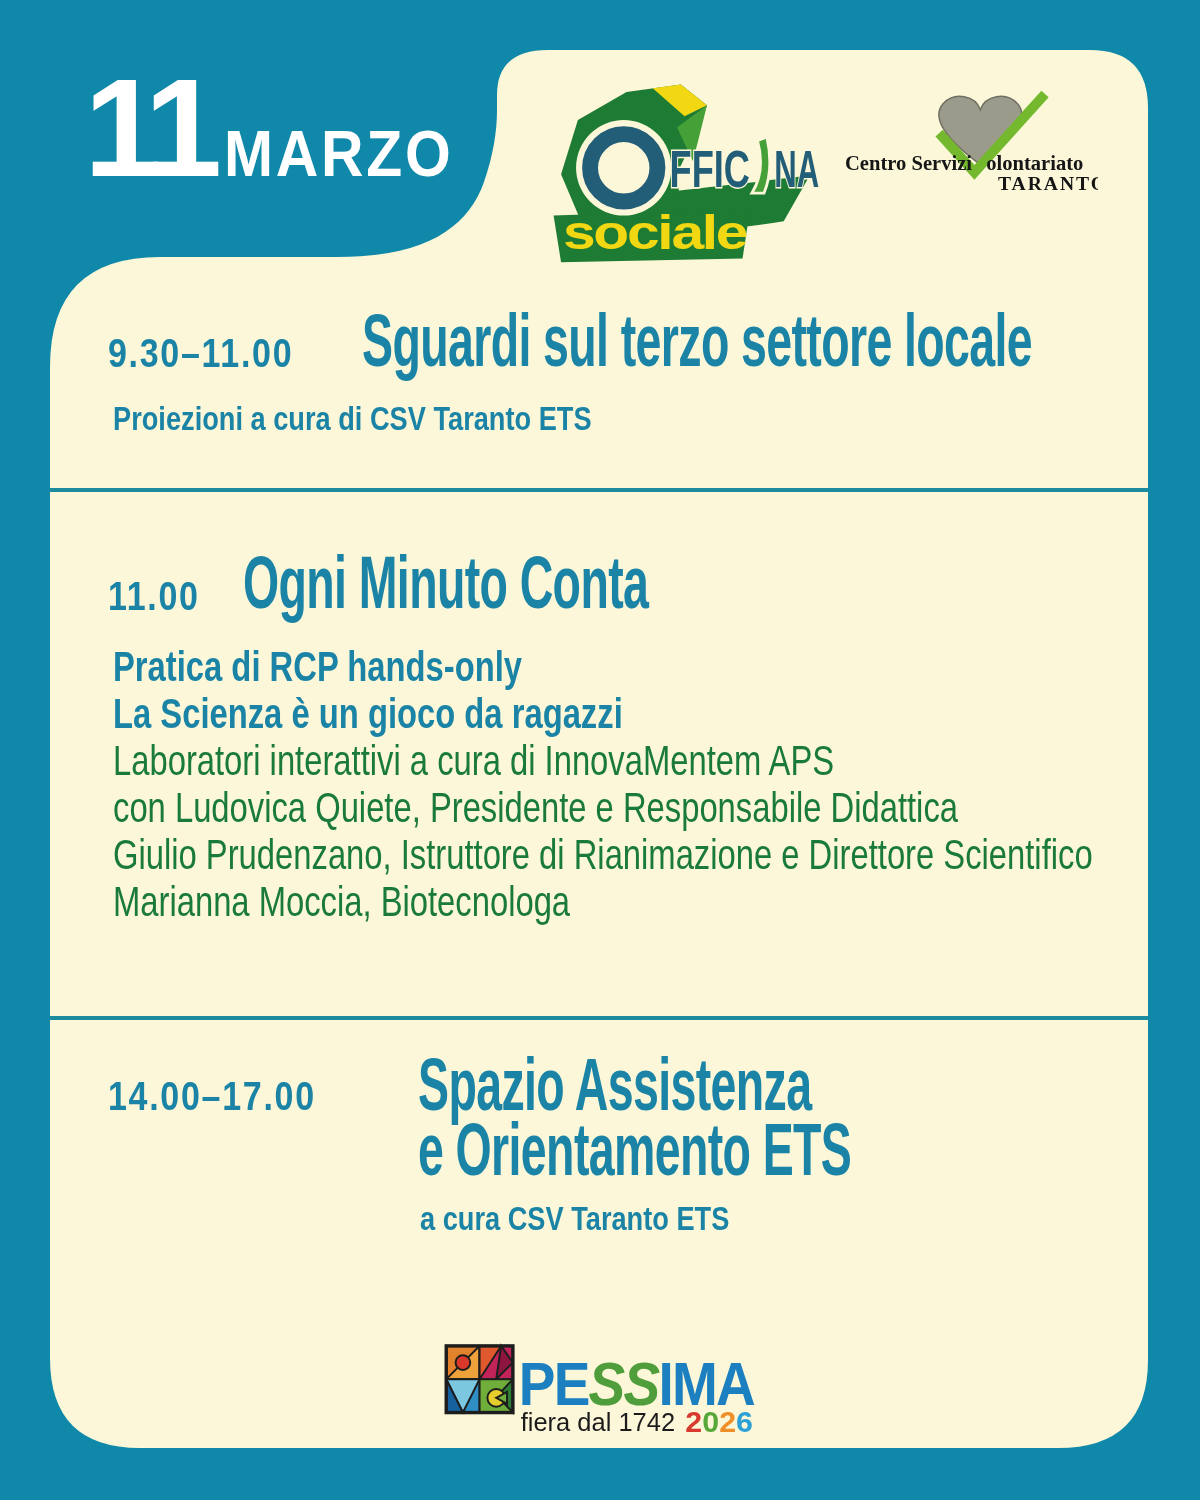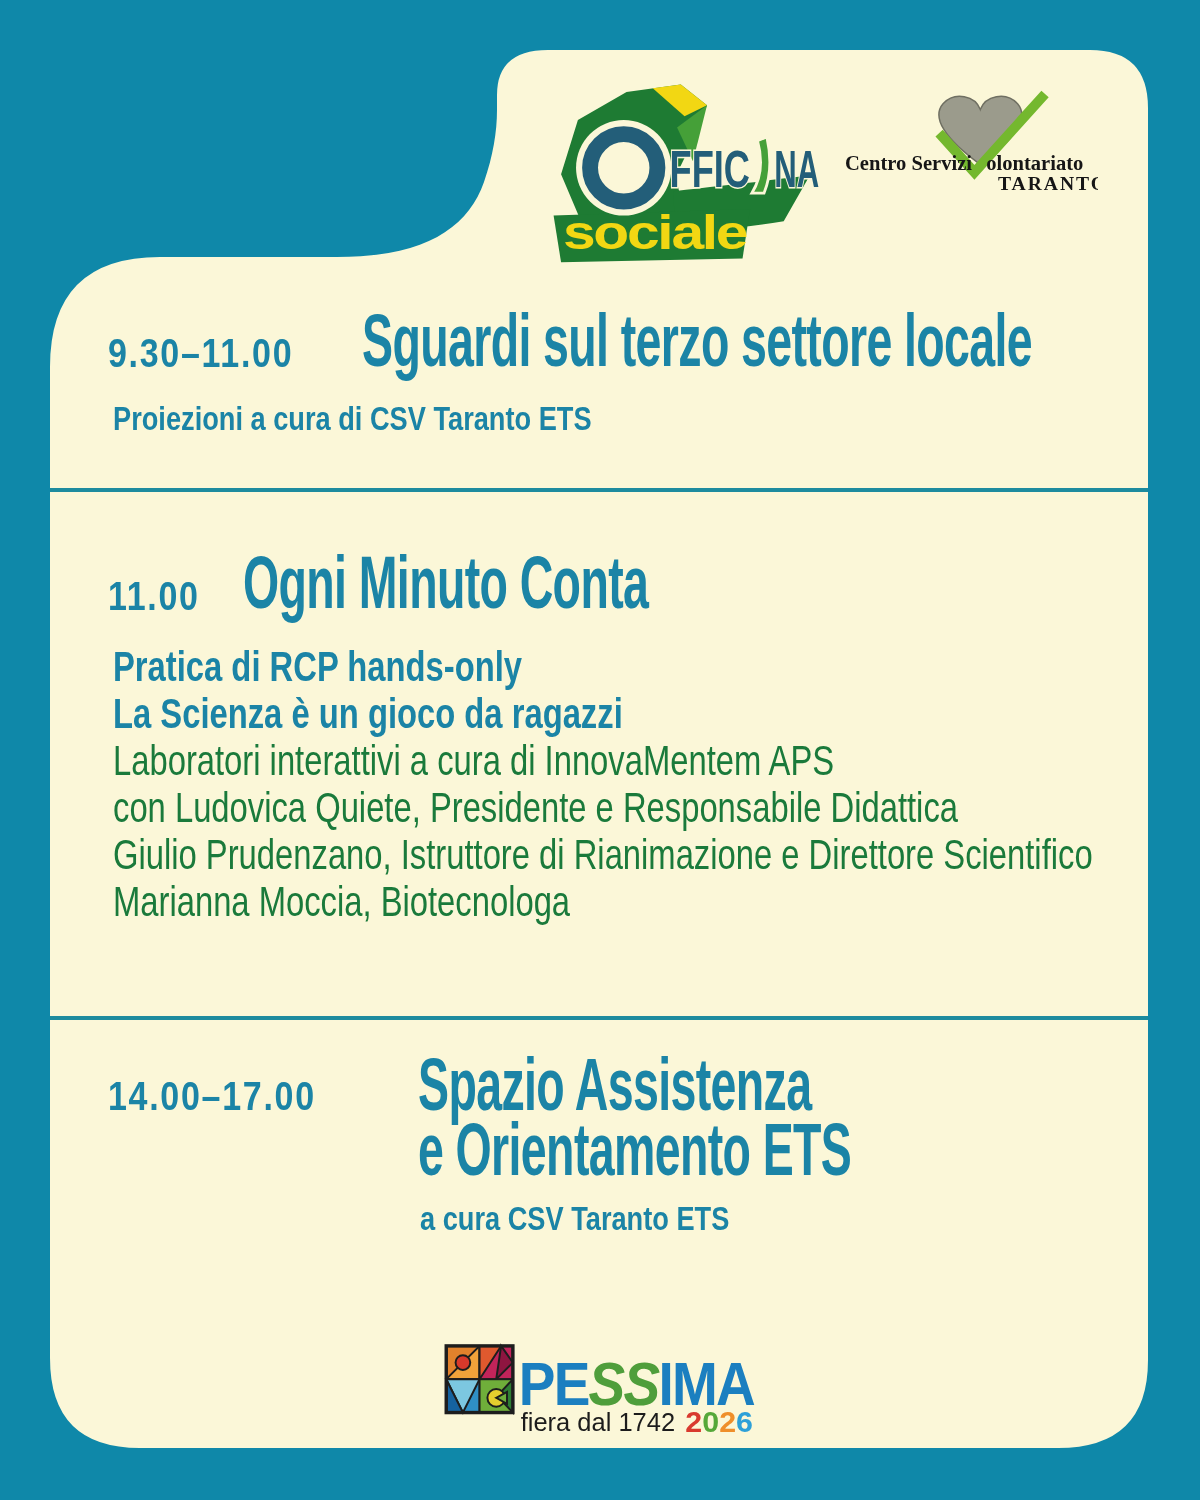--- a/index.html
+++ b/index.html
@@ -49,20 +49,24 @@
              L 497,95 Q 497,50 548,50
              L 1090,50 Q 1148,50 1148,108
              L 1148,1360 Q 1148,1448 1058,1448
              L 140,1448 Q 50,1448 50,1358
              L 50,367 Q 50,257 160,257
              L 337,257
              C 425,257 468,228 484,182
              C 493,156 497,132 497,110 Z" fill="#fbf7d8"></path>
   </svg>
 
+  <div class="date">
+    <span class="day">11</span>
+    <span class="month">MARZO</span>
+  </div>
 
   <svg class="logo" style="left:533px;top:76px;width:290px;height:193px" viewBox="0 0 310 200">
     <polygon points="100,14 158,6 186,28 168,72 152,105 162,140 146,186 58,168 30,102 48,44" fill="#1e7b33"></polygon>
     <polygon points="128,10 158,6 186,28 162,40" fill="#f2d713"></polygon>
     <polygon points="186,28 171,88 154,52" fill="#45a038"></polygon>
     <path d="M150,120 C210,113 258,108 296,103 L268,152 C220,160 180,162 152,163 Z" fill="#1e7b33"></path>
     <polygon points="22,146 232,139 224,192 30,196" fill="#1e7b33"></polygon>
     <circle cx="97" cy="95" r="51" fill="#fbf7d8"></circle>
     <circle cx="97" cy="95" r="36" fill="#fbf7d8" stroke="#235e79" stroke-width="17"></circle>
     <text x="146" y="116" font-size="56" font-weight="bold" fill="#235e79" stroke="#fbf7d8" stroke-width="3" paint-order="stroke" textLength="86" lengthAdjust="spacingAndGlyphs">FFIC</text>

